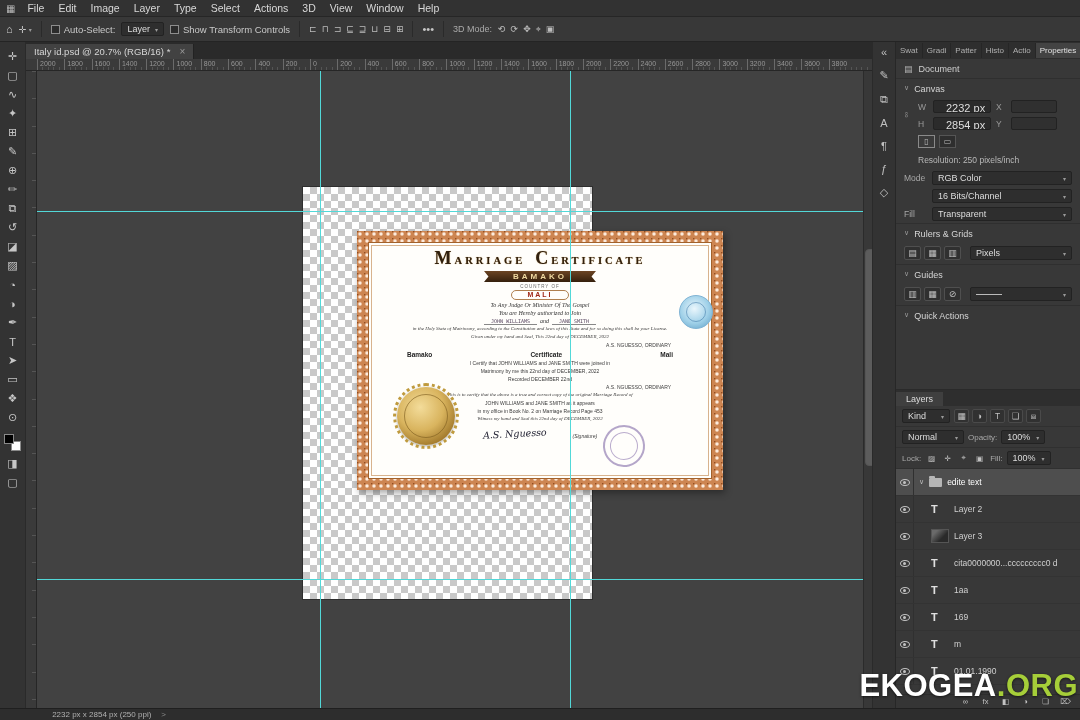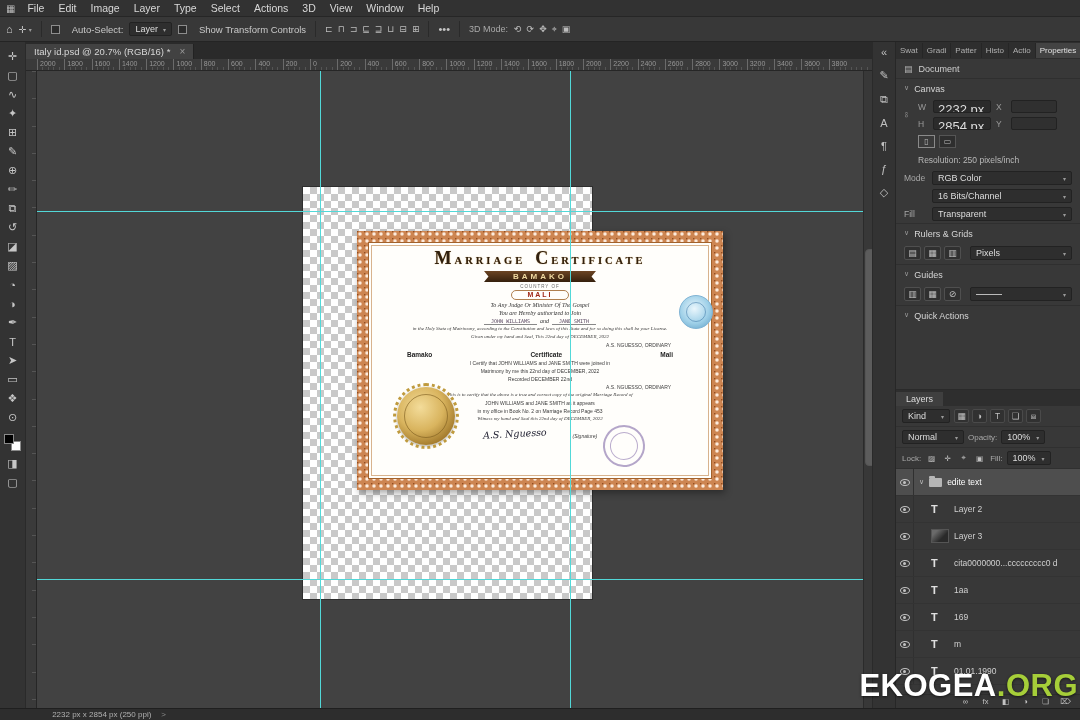--- a/index.html
+++ b/index.html
@@ -16,21 +16,21 @@
   .menu-item { font-size:10.5px; color:#d8d8d8; padding:0 7px; cursor:default; white-space:nowrap; }
 
   
   .optionsbar { position:absolute; top:17px; left:0; right:0; height:25px; background:#383838;
                 border-bottom:1px solid #242424; display:flex; align-items:center; gap:6px;
                 padding:0 6px; font-size:9.5px; z-index:9; }
   .opt-icon { color:#c6c6c6; font-size:11px; line-height:1; }
   .opt-icon.sm { font-size:9px; color:#bdbdbd; }
   .opt-tool { display:inline-flex; align-items:center; gap:2px; color:#c6c6c6; }
   .mini-arrow { font-size:6px; color:#9a9a9a; }
-  .check { display:inline-flex; align-items:center; gap:12px; color:#c9c9c9; }
+  .check { display:inline-flex; align-items:center; gap:4px; color:#c9c9c9; }
   .check .box { width:9px; height:9px; border:1px solid #8d8d8d; background:#2b2b2b; display:inline-block; }
   .dropdown { background:#2e2e2e; border:1px solid #222; border-radius:2px; padding:1px 5px;
               display:inline-flex; align-items:center; gap:5px; color:#ddd; font-size:9px; }
   .dropdown .arr { font-size:6px; color:#9a9a9a; }
   .sep { width:1px; height:16px; background:#2a2a2a; margin:0 3px; flex:0 0 1px; }
   .align-group { display:inline-flex; gap:5px; align-items:center; }
   .lbl3d { color:#a9a9a9; font-size:9px; }
 
   
   .toolbar { position:absolute; left:0; top:42px; bottom:12px; width:26px; background:#333;
@@ -139,22 +139,22 @@
   .props { height:331px; overflow:hidden; border-bottom:1px solid #2a2a2a; }
   .prop-doc { display:flex; align-items:center; gap:6px; padding:5px 8px 4px; font-size:9px; color:#cfcfcf; }
   .picon { font-size:9px; color:#b0b0b0; }
   .sec-h { display:flex; gap:5px; padding:5px 8px 4px; border-top:1px solid #2f2f2f;
            font-size:9px; color:#d5d5d5; }
   .chev { font-size:7px; color:#9a9a9a; }
   .dims { position:relative; padding:2px 8px 2px 22px; }
   .chain { position:absolute; left:8px; top:12px; font-size:8px; color:#8a8a8a; transform:rotate(90deg); }
   .dim-grid { display:grid; grid-template-columns:10px 58px 10px 46px; gap:4px 5px; align-items:center; }
   .dlbl { font-size:8.5px; color:#9a9a9a; }
-  .fld { background:#2b2b2b; border:1px solid #222; border-radius:2px; height:13px; padding:1px 4px;
-         font-size:13px; color:#ddd; overflow:hidden; white-space:nowrap; }
+  .fld { background:#2b2b2b; border:1px solid #222; border-radius:2px; height:13px; padding:1px 12px;
+         font-size:11px; color:#ddd; overflow:hidden; white-space:nowrap; }
   .fld.dim { color:#707070; background:#303030; }
   .orient-row { display:flex; gap:4px; padding:3px 8px 3px 22px; }
   .orient { width:17px; height:13px; border:1px solid #555; background:#2e2e2e; display:flex;
             align-items:center; justify-content:center; font-size:8px; color:#bbb; }
   .orient.active { border-color:#8a8a8a; background:#3a3a3a; }
   .res { padding:4px 8px 4px 22px; font-size:8.5px; color:#b8b8b8; }
   .prow { display:flex; align-items:center; gap:6px; padding:2px 8px; }
   .plbl { width:22px; font-size:8.5px; color:#a8a8a8; flex:0 0 22px; }
   .dropdown.grow { flex:1; justify-content:space-between; height:14px; }
   .irow { display:flex; align-items:center; gap:3px; padding:3px 8px 4px 8px; }

